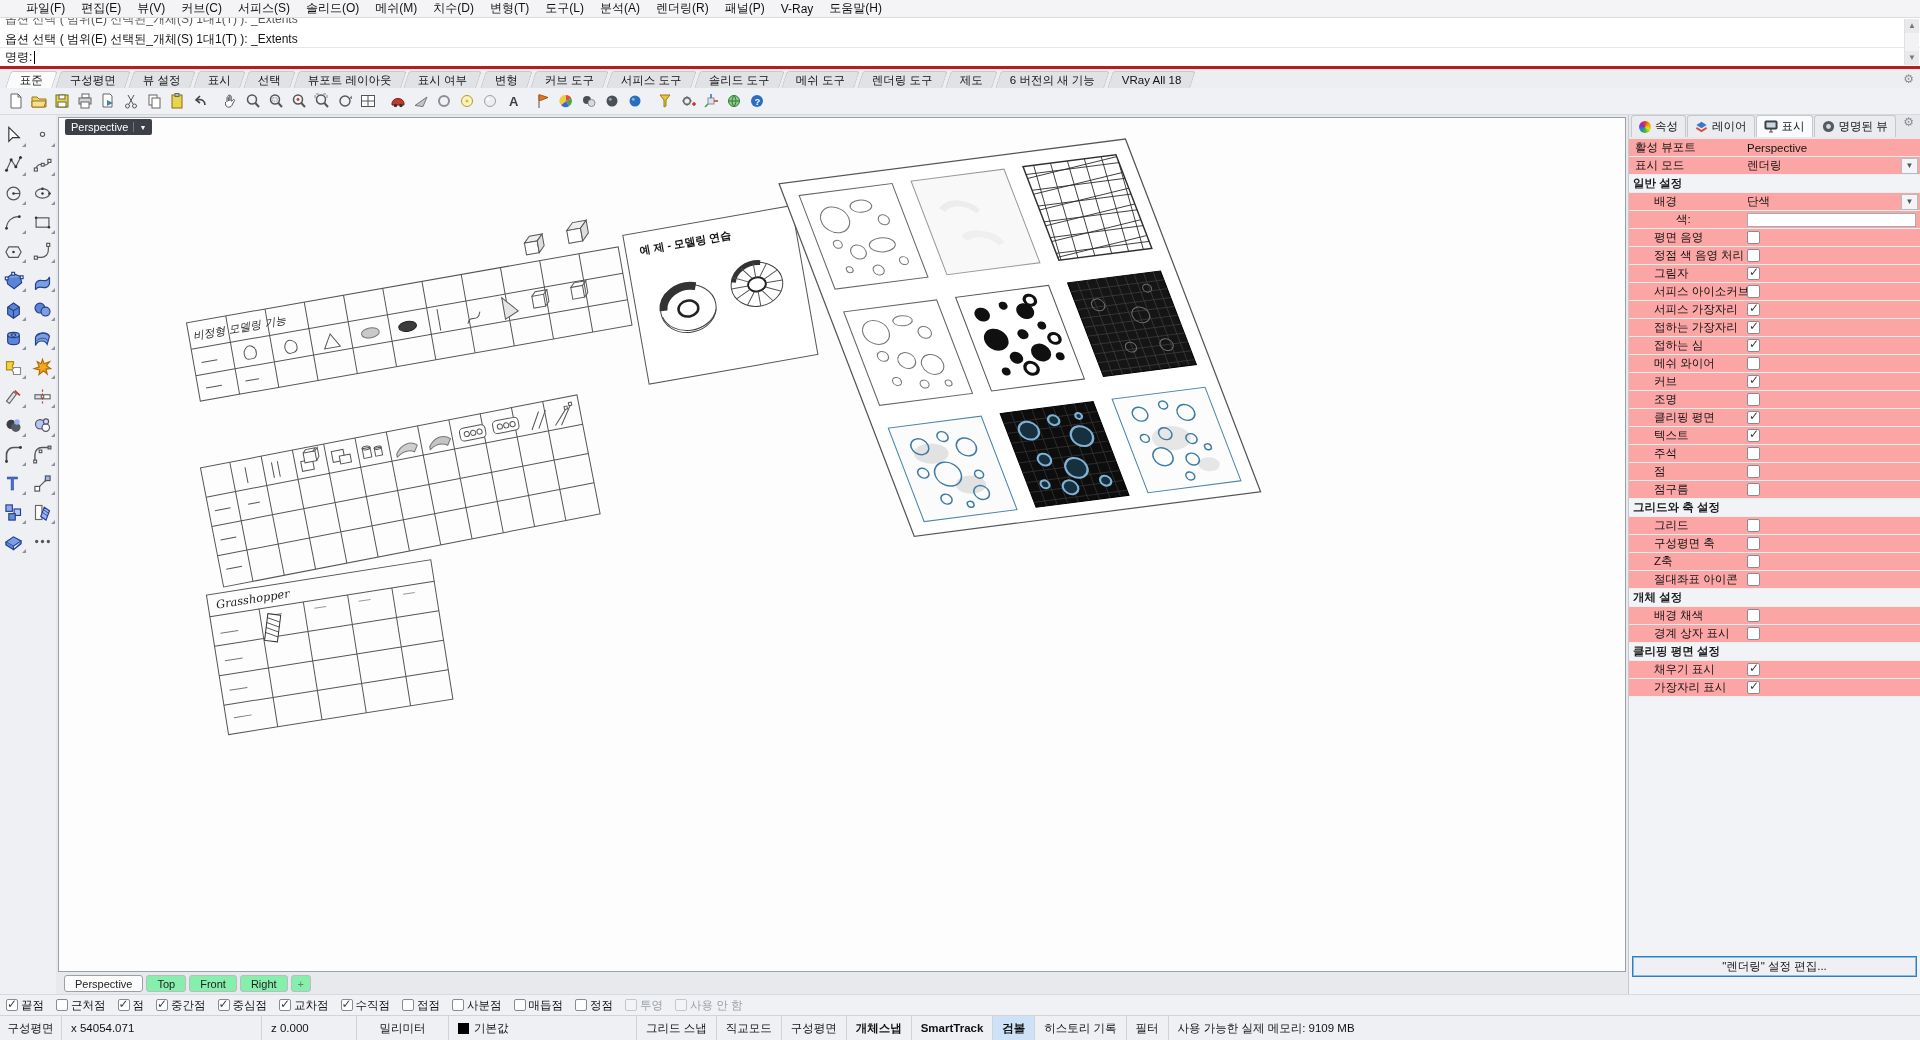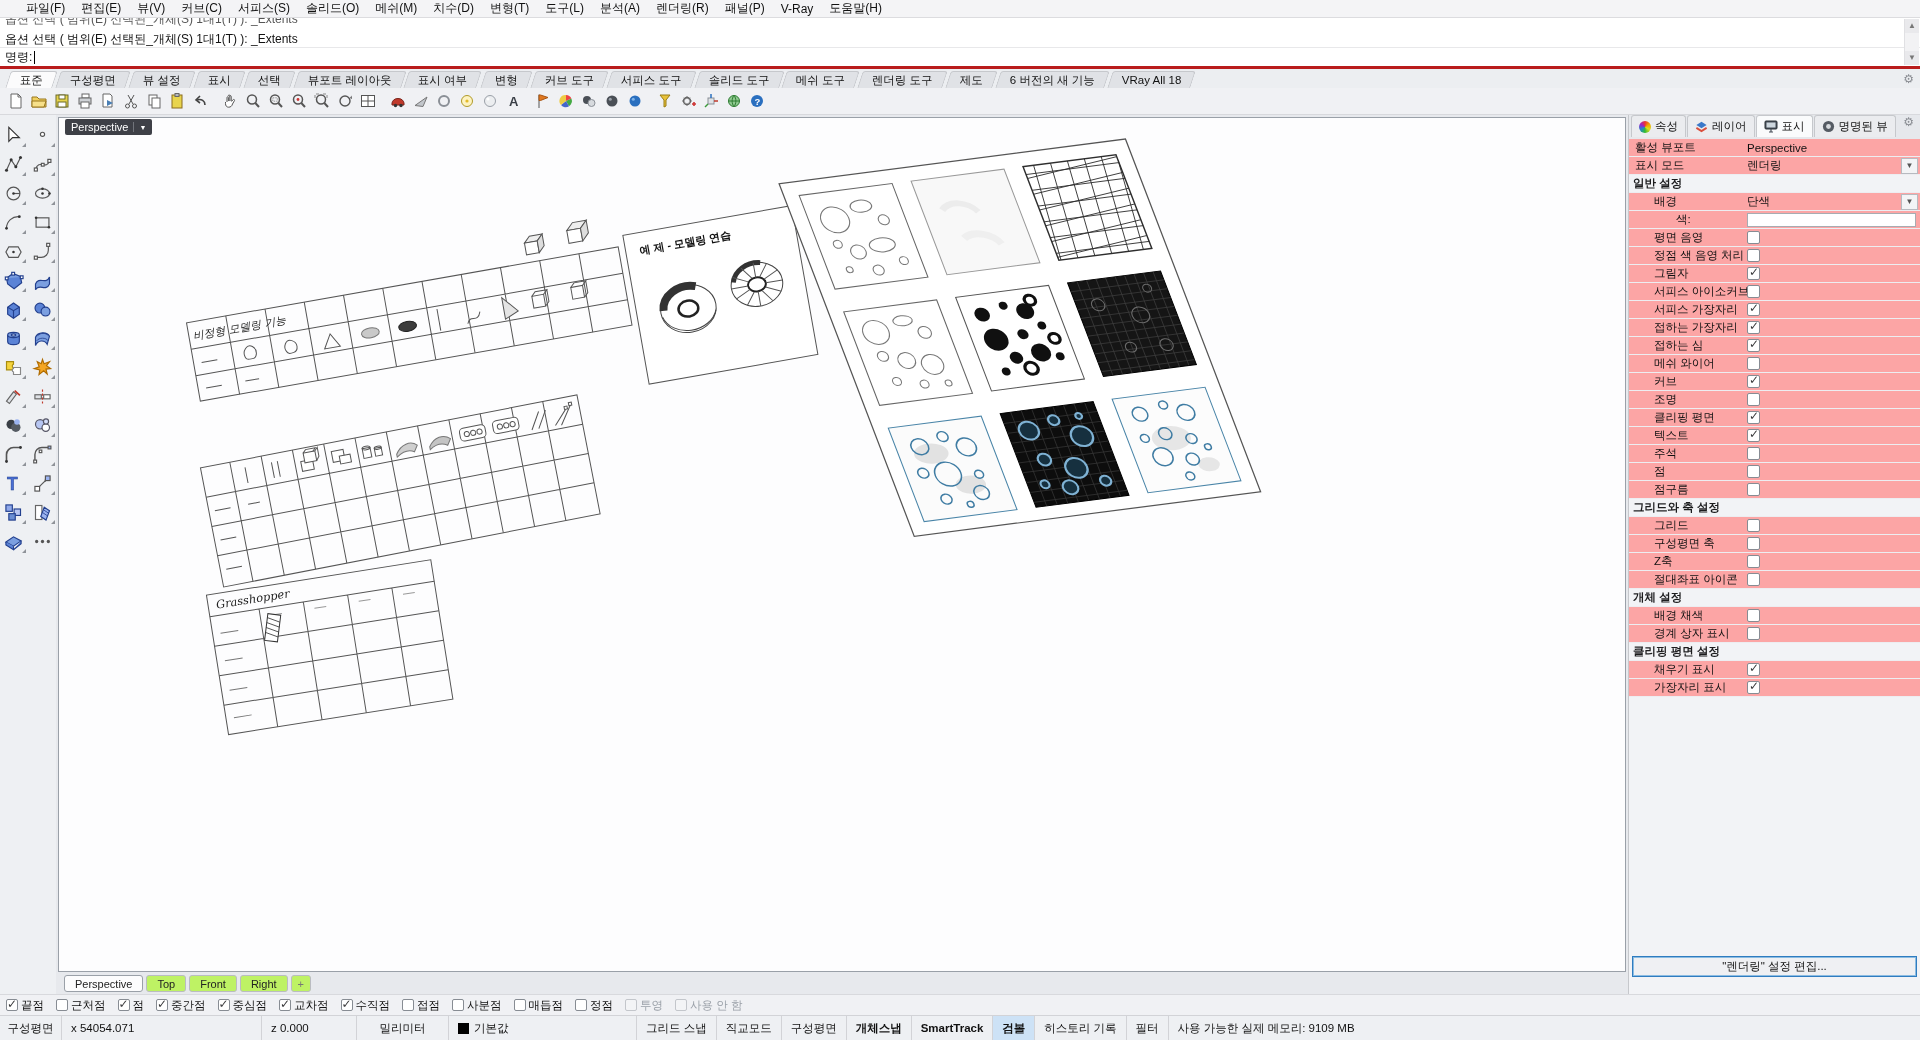--- a/index.html
+++ b/index.html
@@ -40,21 +40,21 @@
   .stool svg{width:21px;height:21px}
   .fly{position:absolute;right:1px;bottom:1px;width:0;height:0;border-left:4px solid transparent;border-bottom:4px solid #8f9399}
 
   .workspace{flex:1;position:relative;background:#e7e9ed;min-width:0}
   .viewport{position:absolute;top:2px;left:2px;right:2px;bottom:22px;background:#fdfdfe;border:1px solid #9aa0a8}
   .vp-badge{position:absolute;top:1px;left:6px;background:#3e4047;color:#fff;font-size:11px;height:16px;display:flex;align-items:center;gap:5px;padding:0 6px;border-radius:2px;z-index:2}
   .vp-badge .sep{width:1px;height:10px;background:#71747b}
   .vp-badge .chev{font-size:7px;line-height:1}
   .scene{position:absolute;left:0;top:0;width:100%;height:100%}
   .vp-tabs{position:absolute;left:8px;bottom:2px;height:18px;display:flex;gap:3px;align-items:flex-end}
-  .vptab{height:17px;line-height:16px;padding:0 10px;background:#bef264;border:1px solid #babcc1;border-radius:3px;font-size:11px;color:#222;white-space:nowrap}
+  .vptab{height:17px;line-height:16px;padding:0 10px;background:#86efac;border:1px solid #babcc1;border-radius:3px;font-size:11px;color:#222;white-space:nowrap}
   .vptab.active{background:#fcfcfd;border-color:#9aa0a8}
   .vptab.plus{padding:0 6px;color:#777}
 
   
   .rightpanel{width:292px;background:#f2f3f6;border-left:1px solid #c6c8cc;display:flex;flex-direction:column;flex:0 0 auto}
   .rp-tabs{height:24px;background:#e6e8ec;display:flex;align-items:flex-start;padding:0 2px;gap:1px}
   .rp-tab{height:22px;display:flex;align-items:center;gap:4px;padding:0 7px;font-size:11.5px;background:#ebecef;border:1px solid #c6c8cc;border-bottom:none;border-radius:3px 3px 0 0;white-space:nowrap}
   .rp-tab.active{background:#fafbfc}
   .rp-gear{margin-left:auto;color:#8a8d93;font-size:12px;padding:0 4px 2px}
   .icon-wheel{width:12px;height:12px;border-radius:50%;background:conic-gradient(#e33,#ea0,#dd2,#3b3,#28c,#92c,#e33)}

